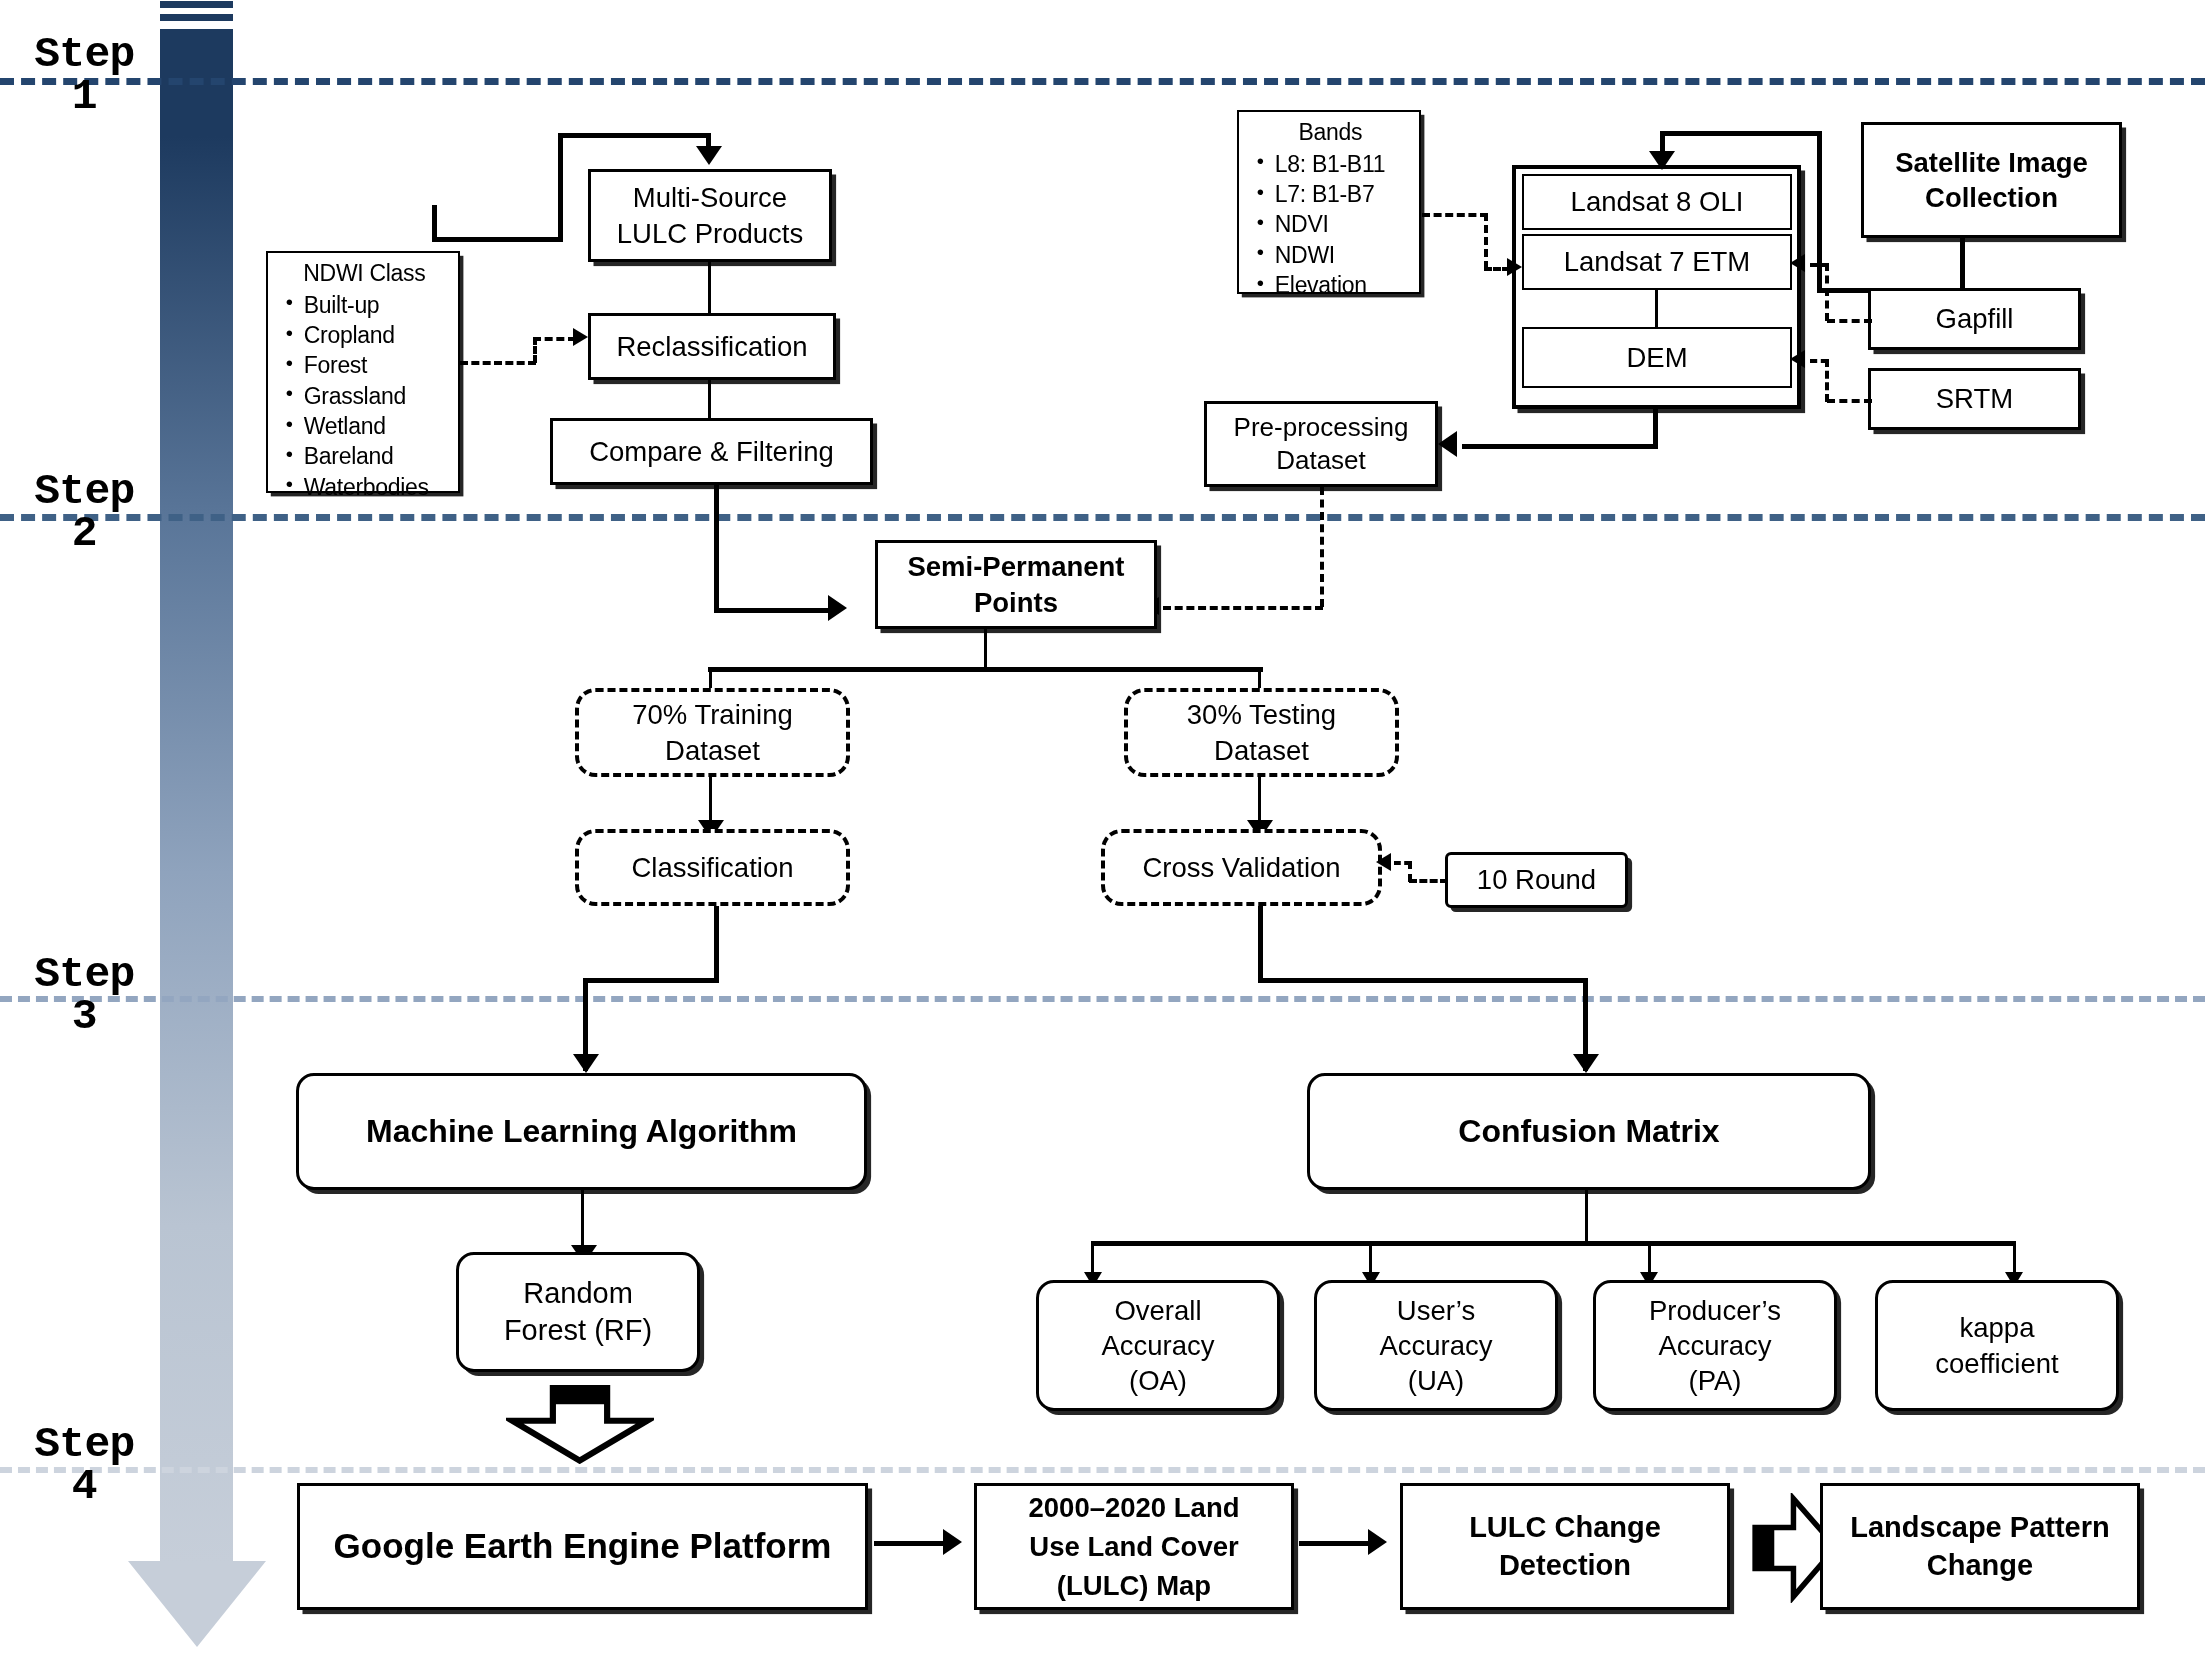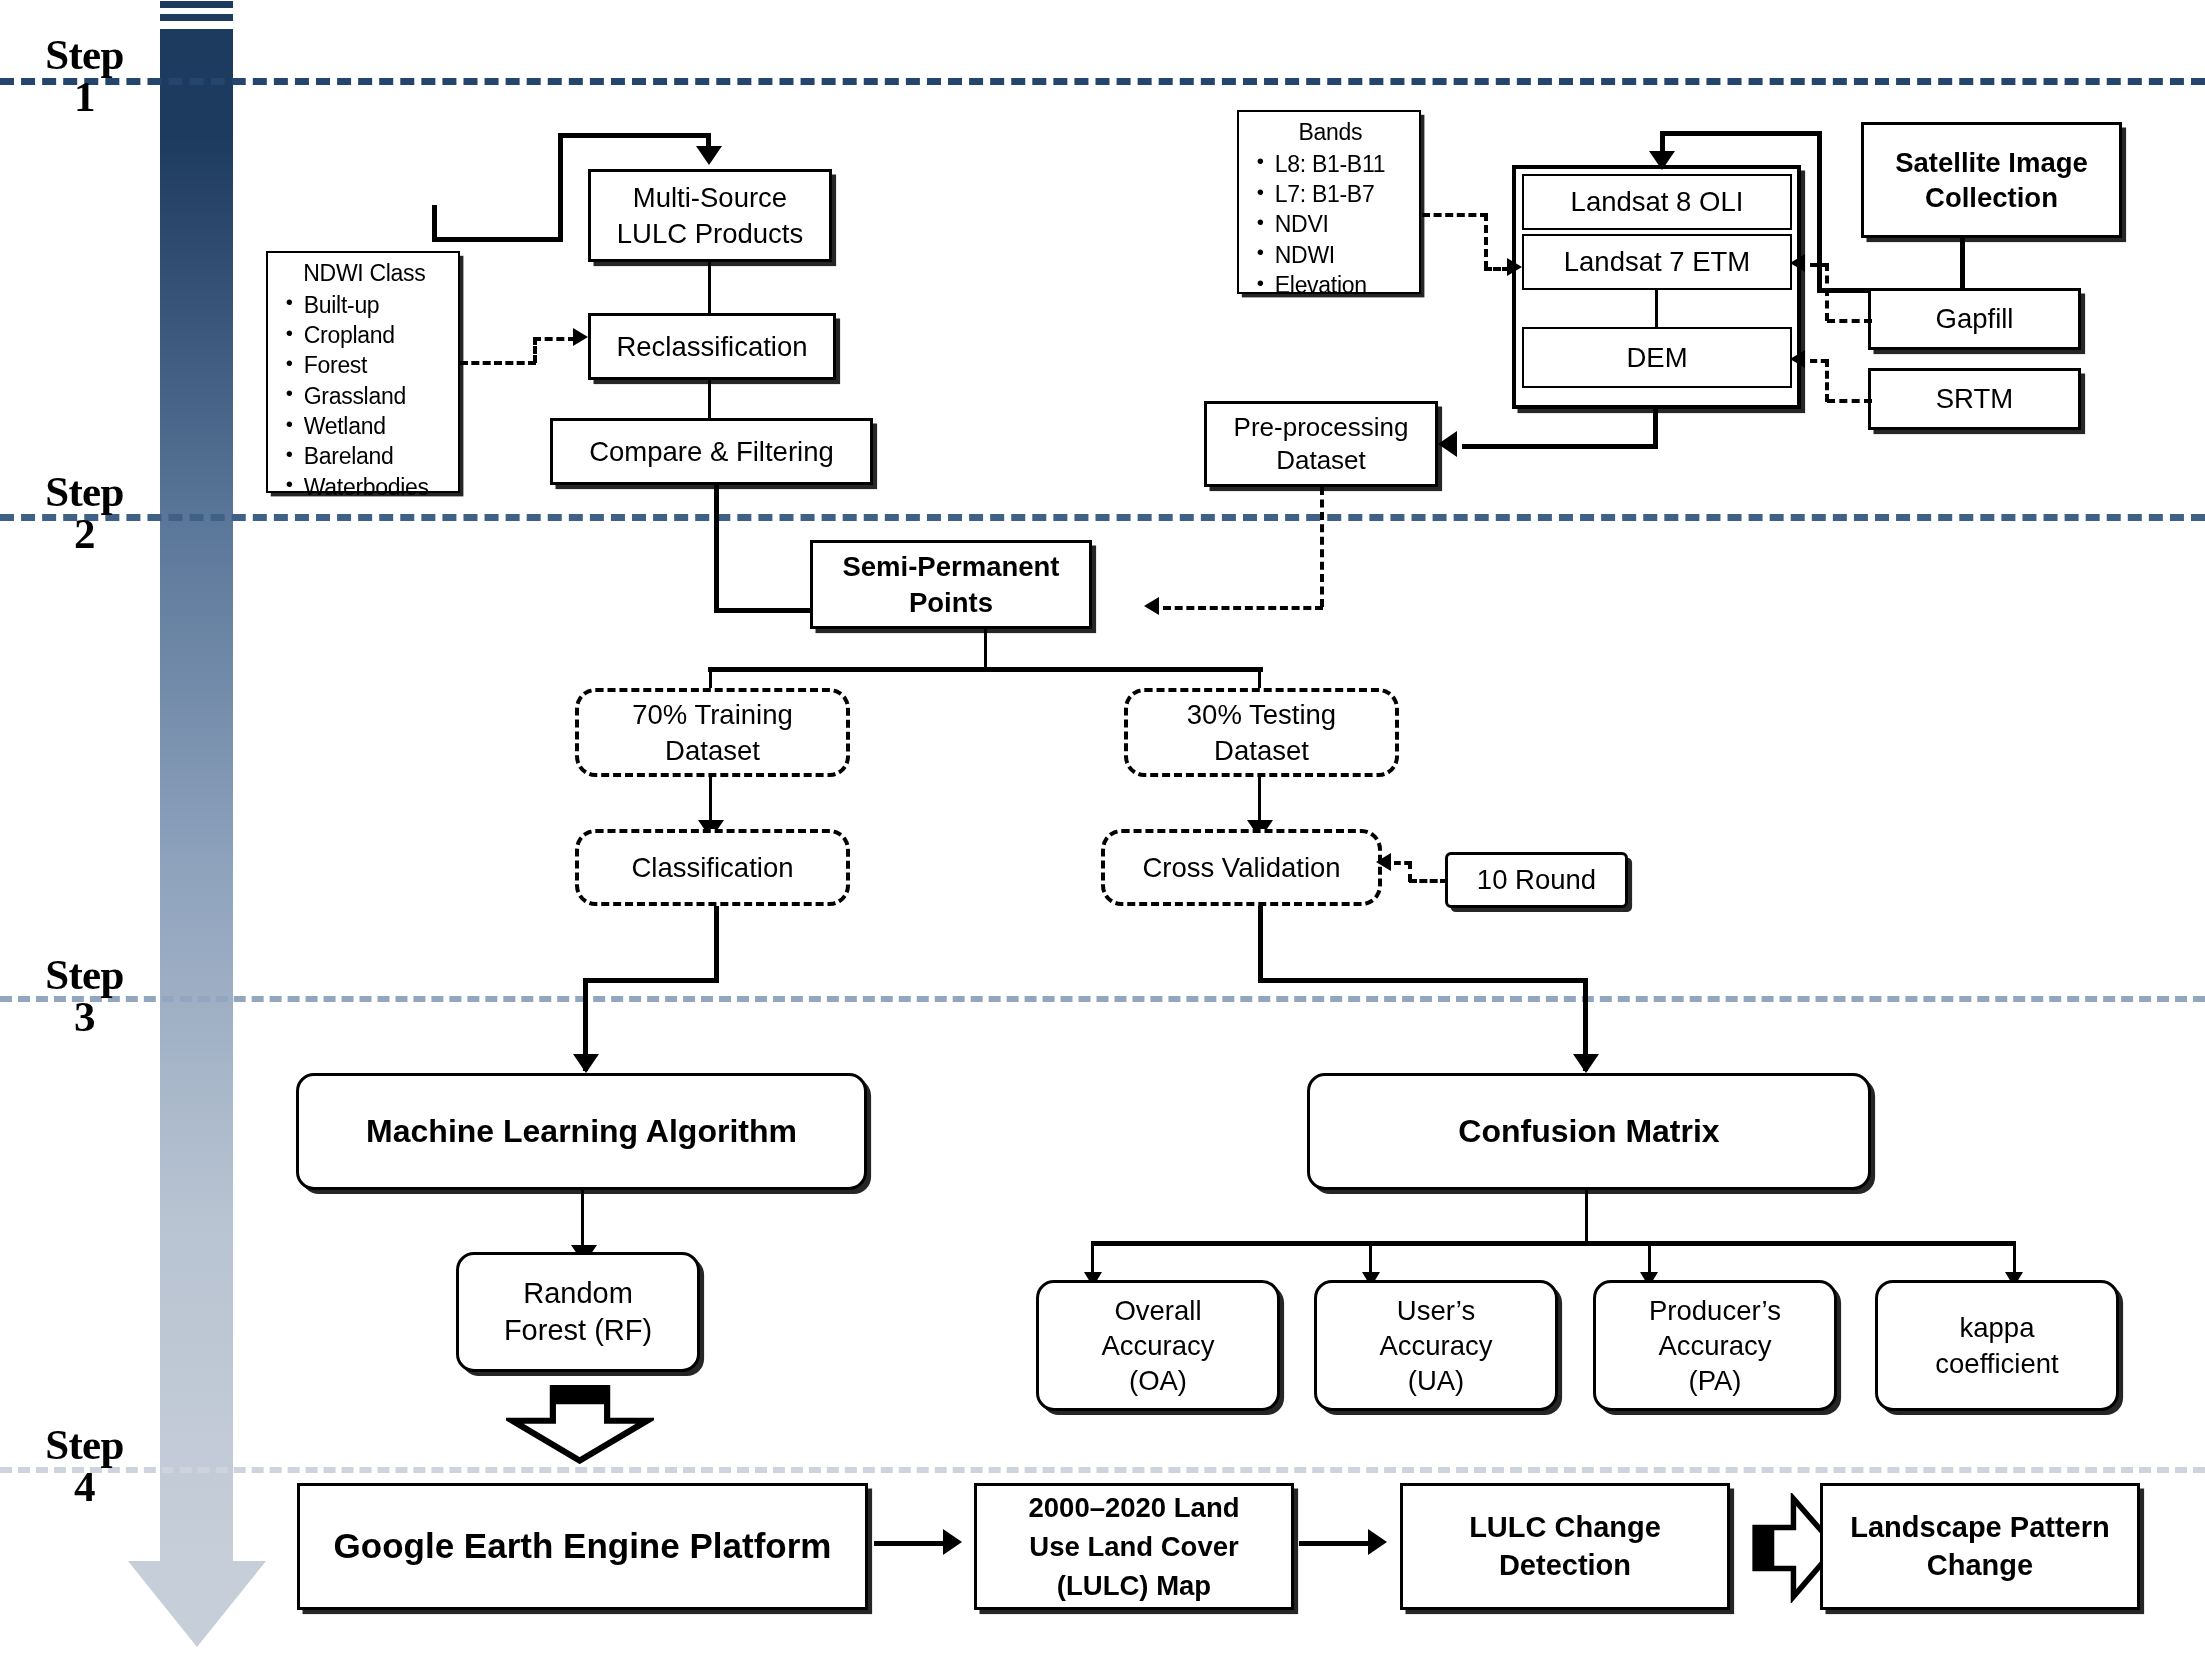--- a/index.html
+++ b/index.html
@@ -47,21 +47,21 @@
   .ahead.left{border-top:13px solid transparent;border-bottom:13px solid transparent;border-right:19px solid #000;}
   .ahead.down.sm{border-left:9.6px solid transparent;border-right:9.6px solid transparent;border-top:15px solid #000;}
   .ahead.left.sm{border-top:9.6px solid transparent;border-bottom:9.6px solid transparent;border-right:15px solid #000;}
   .ahead.right.sm{border-top:9.6px solid transparent;border-bottom:9.6px solid transparent;border-left:15px solid #000;}
 
   
   .divider{position:absolute;left:0;width:2205px;height:0;}
 
   
   .steplab{position:absolute;font-weight:bold;color:#000;text-align:center;
-           font-family:Liberation Serif, serif;letter-spacing:-0.7px;}
+           font-family:Liberation Mono, monospace;letter-spacing:-0.7px;}
   .steplab .w{font-size:43px;line-height:0.96;display:block;}
   .steplab .n{font-size:43px;line-height:1.02;display:block;}
 
   
   #gradarrow{position:absolute;left:160px;top:0px;width:73px;height:1658px;}
   #gradarrow .tick{position:absolute;left:0;width:73px;height:6.9px;background:#1d3a5f;}
   #gradarrow .shaft{position:absolute;left:0;top:29px;width:73px;height:1534px;
        background:linear-gradient(to bottom,#1d3a5f 0%,#1d3a5f 7%,#5a7699 32%,#8fa3bd 55%,#b9c4d2 78%,#c6ced9 100%);}
   #gradarrow .head{position:absolute;left:-32px;top:1561px;width:0;height:0;
        border-left:69px solid transparent;border-right:69px solid transparent;
@@ -222,21 +222,21 @@
   <div class="ahead left" style="left:1438px;top:431px;"></div>
 
   <div class="ln v" style="left:714px;top:482px;height:131px;"></div>
   <div class="ln h" style="left:714px;top:608px;width:120px;"></div>
   <div class="ahead right" style="left:828px;top:595px;"></div>
 
   <div class="dln v" style="left:1320px;top:487px;height:120px;"></div>
   <div class="dln h" style="left:1163px;top:606px;width:160px;"></div>
   <div class="ahead left sm" style="left:1144px;top:597px;"></div>
 
-  <div class="node bold" style="left:810px;top:540px;width:282px;height:89px;font-size:27.5px;flex-direction:column;">
+  <div class="node bold" style="left:875px;top:540px;width:282px;height:89px;font-size:27.5px;flex-direction:column;">
     <span>Semi-Permanent</span>
     <span>Points</span>
   </div>
 
   <div class="ln v thin" style="left:984px;top:628px;height:43px;"></div>
   <div class="ln h" style="left:708px;top:667px;width:555px;"></div>
   <div class="ln v thin" style="left:709px;top:667px;height:27.5px;"></div>
   <div class="ln v thin" style="left:1258px;top:667px;height:27.5px;"></div>
   <div class="ahead down" style="left:698px;top:689px;"></div>
   <div class="ahead down" style="left:1247px;top:689px;"></div>

